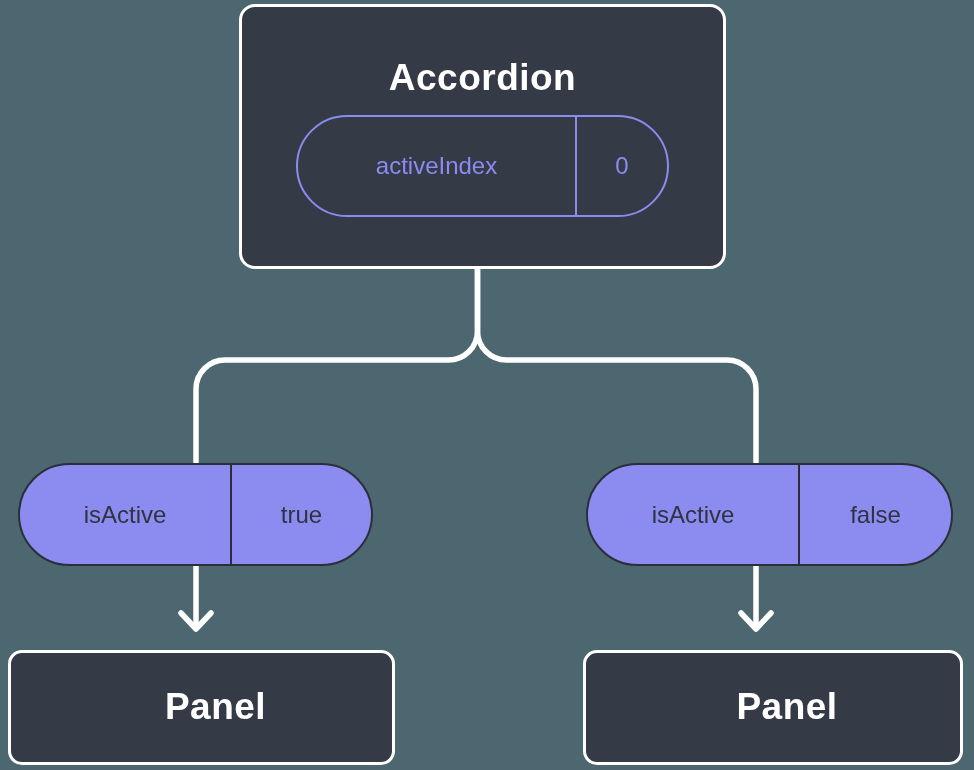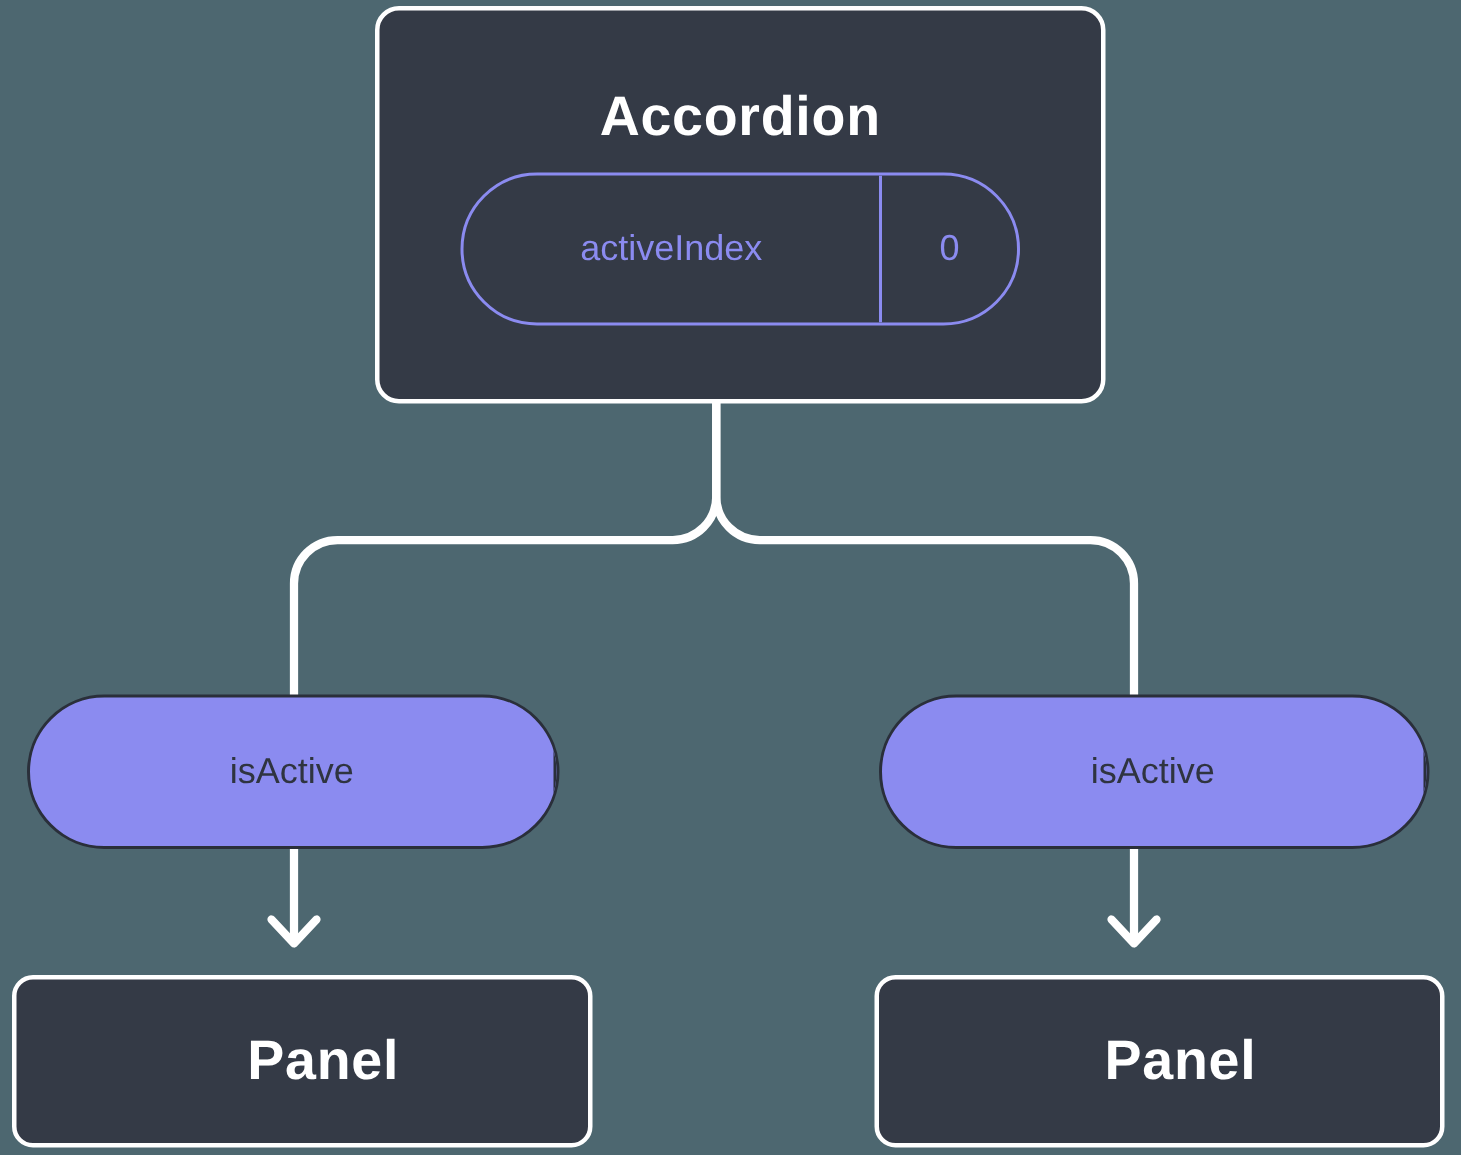--- a/index.html
+++ b/index.html
@@ -33,21 +33,21 @@
     position: absolute; z-index: 1;
     background: var(--node-fill);
     border: 3px solid var(--node-border);
     border-radius: 16px;
   }
   .node-title {
     color: #FFFFFF; font-size: 37px; font-weight: 600;
     letter-spacing: 0.5px; line-height: 1.2; text-align: center;
   }
   .accordion-node {
-    left: 250px; top: 4px; width: 487px; height: 265px;
+    left: 239px; top: 4px; width: 487px; height: 265px;
     display: flex; flex-direction: column; align-items: center;
     justify-content: center; gap: 14px;
   }
   .pill {
     display: flex; align-items: stretch;
     border-radius: 60px; overflow: hidden;
     font-size: 24px; line-height: 1;
   }
   .pill-name, .pill-value {
     display: flex; align-items: center; justify-content: center;
@@ -96,24 +96,26 @@
   <div class="tree-node accordion-node">
     <div class="node-title">Accordion</div>
     <div class="pill state-pill">
       <span class="pill-name">activeIndex</span>
       <span class="pill-value">0</span>
     </div>
   </div>
 
   <div class="pill prop-pill prop-left">
     <span class="pill-name">isActive</span>
+    <span class="pill-value">true</span>
   </div>
 
   <div class="pill prop-pill prop-right">
     <span class="pill-name">isActive</span>
+    <span class="pill-value">false</span>
   </div>
 
   <div class="tree-node panel-node panel-left">
     <div class="node-title">Panel</div>
   </div>
 
   <div class="tree-node panel-node panel-right">
     <div class="node-title">Panel</div>
   </div>
 

